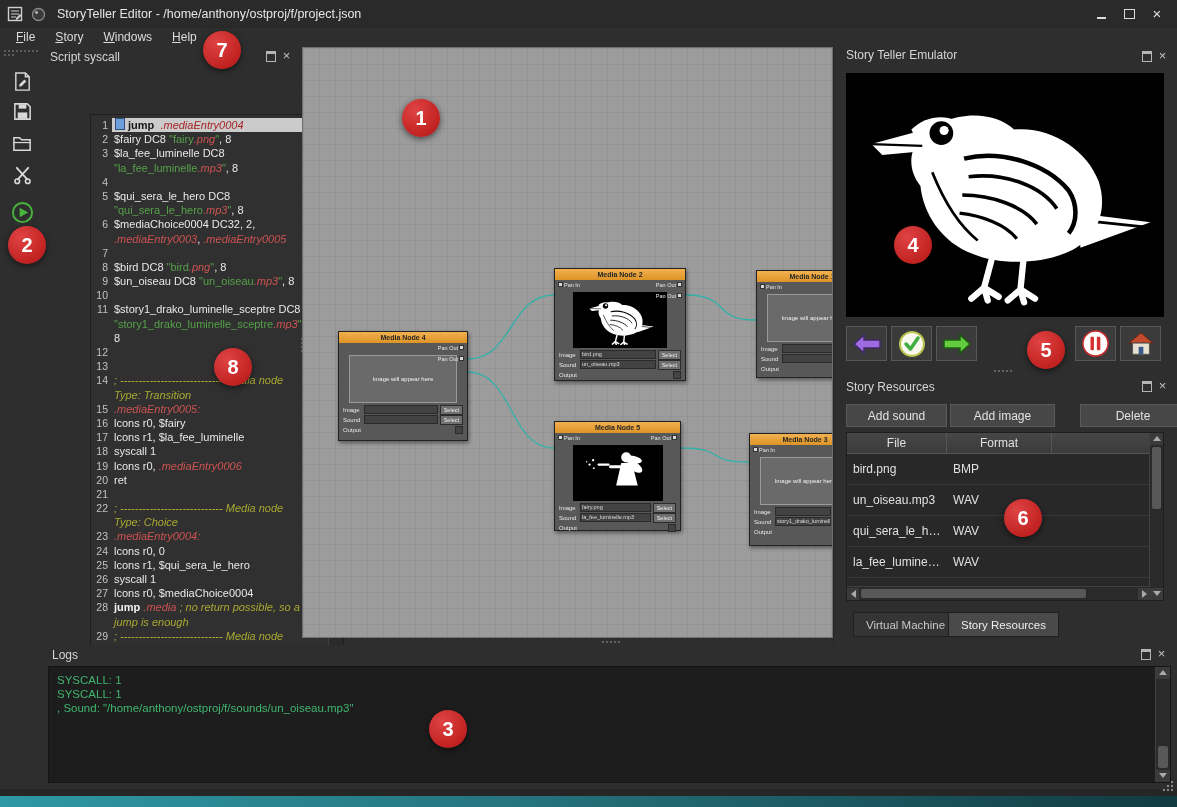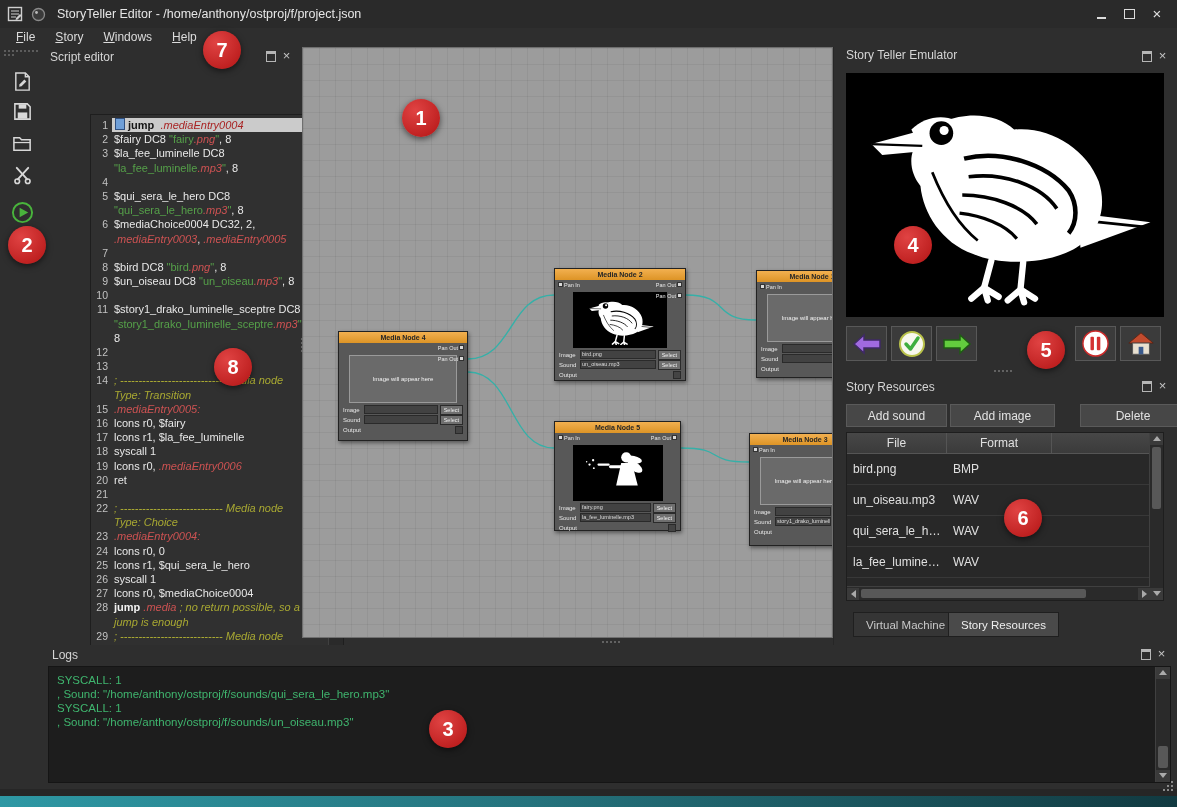--- a/index.html
+++ b/index.html
@@ -210,21 +210,21 @@
     </span>
     <span class="tool-btn" style="top:152px">
       <svg width="23" height="23" viewBox="0 0 24 24">
           <circle cx="12" cy="12" r="10" fill="none" stroke="#49b43c" stroke-width="2"></circle>
           <polygon points="9,7 18,12 9,17" fill="#49b43c"></polygon>
         </svg>
     </span>
   </div>
 
   <div id="script-dock">
-    <span class="dock-title" style="left:6px;top:3px;">Script editor</span>
+    <span class="dock-title" style="left:6px;top:3px;">Script syscall</span>
     <span class="dk-btn" style="right:26px;top:4px;">
         <span class="dk-float"></span>
       </span>
     <span class="dk-btn" style="right:10px;top:3px;">
         <span class="dk-x">×</span>
       </span>
     <div id="script-editor">
       <div id="code-lines">
           <div class="code-row hl">
             <span class="ln">1</span>
@@ -707,21 +707,20 @@
     <span class="dock-title" style="left:52px;top:3px;">Logs</span>
     <span class="dk-btn" style="right:26px;top:4px;">
         <span class="dk-float"></span>
       </span>
     <span class="dk-btn" style="right:10px;top:3px;">
         <span class="dk-x">×</span>
       </span>
     <div id="log-view">
       <div id="log-lines">
           <div class="log-line">SYSCALL: 1</div>
-          <div class="log-line">, Sound: "/home/anthony/ostproj/f/sounds/qui_sera_le_hero.mp3"</div>
           <div class="log-line">SYSCALL: 1</div>
           <div class="log-line">, Sound: "/home/anthony/ostproj/f/sounds/un_oiseau.mp3"</div>
         </div>
       <div class="sb-v">
         <div class="sb-btn up">
             <div class="tri-up"></div>
           </div>
         <div class="sb-thumb" style="bottom:14px;height:22px;"></div>
         <div class="sb-btn down">
             <div class="tri-down"></div>

